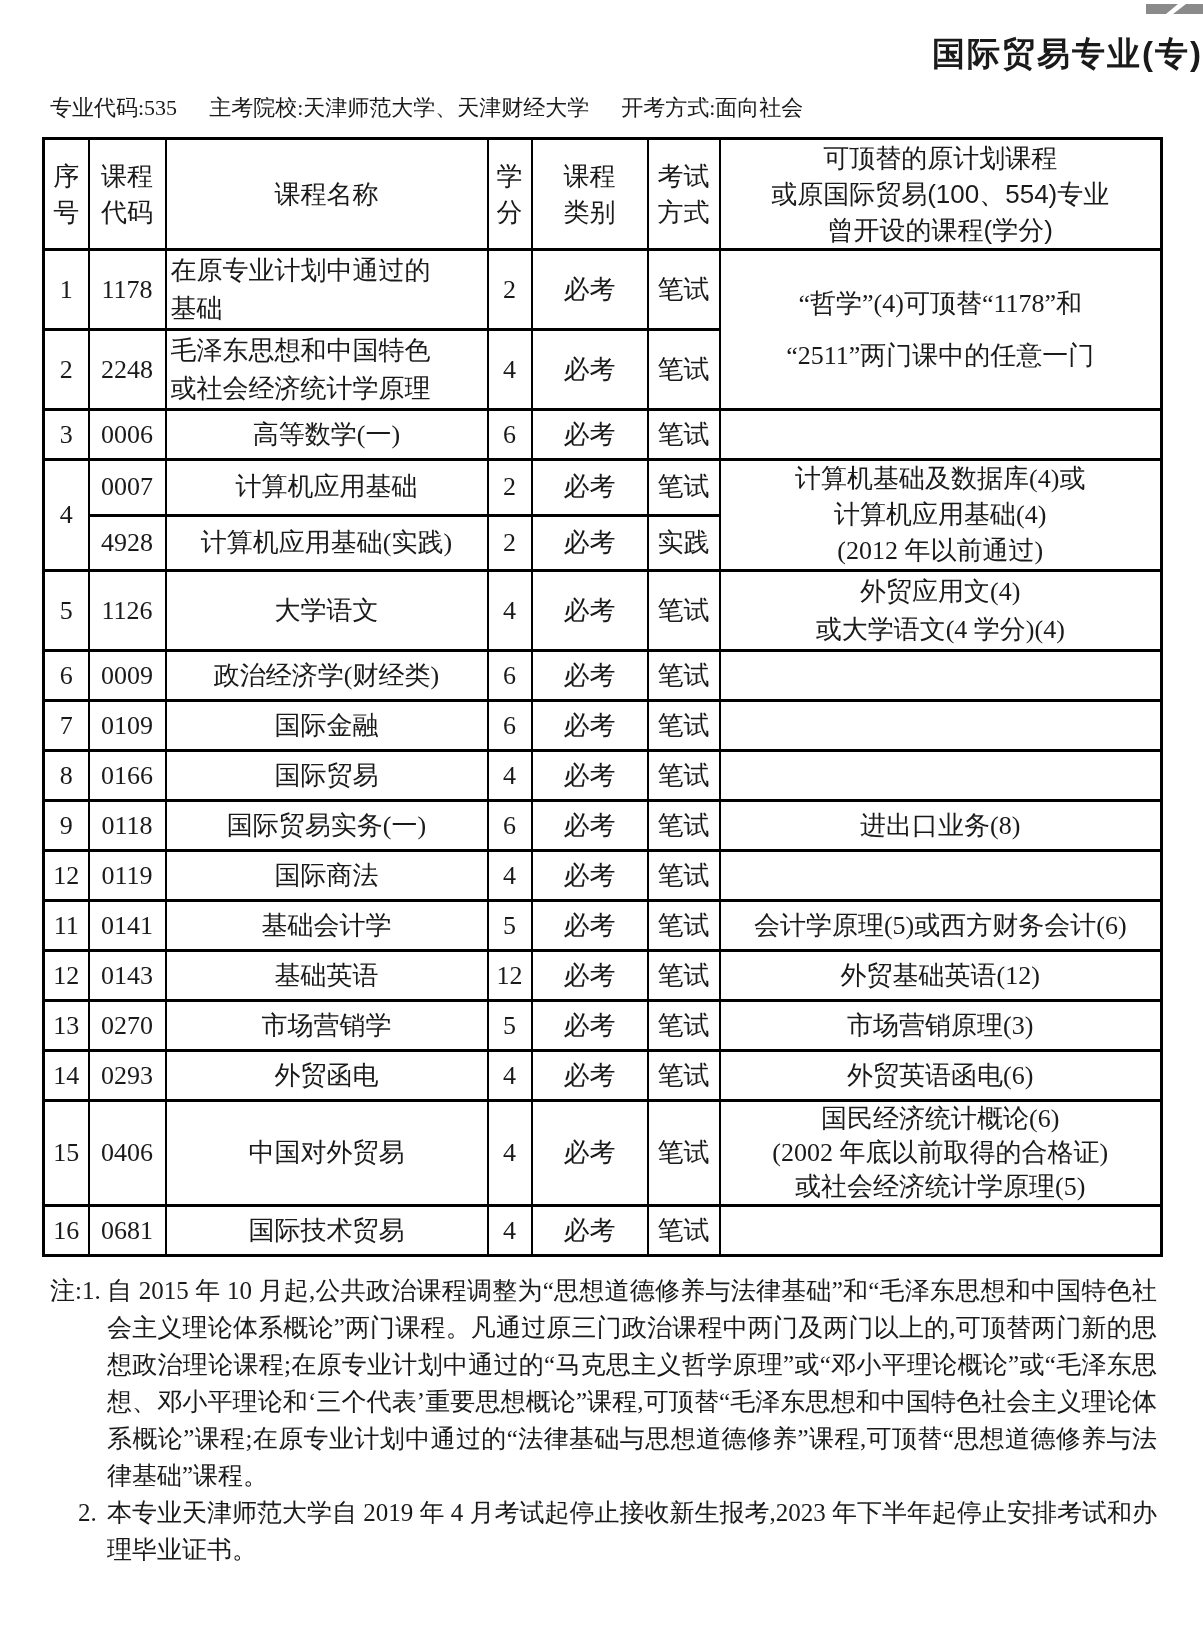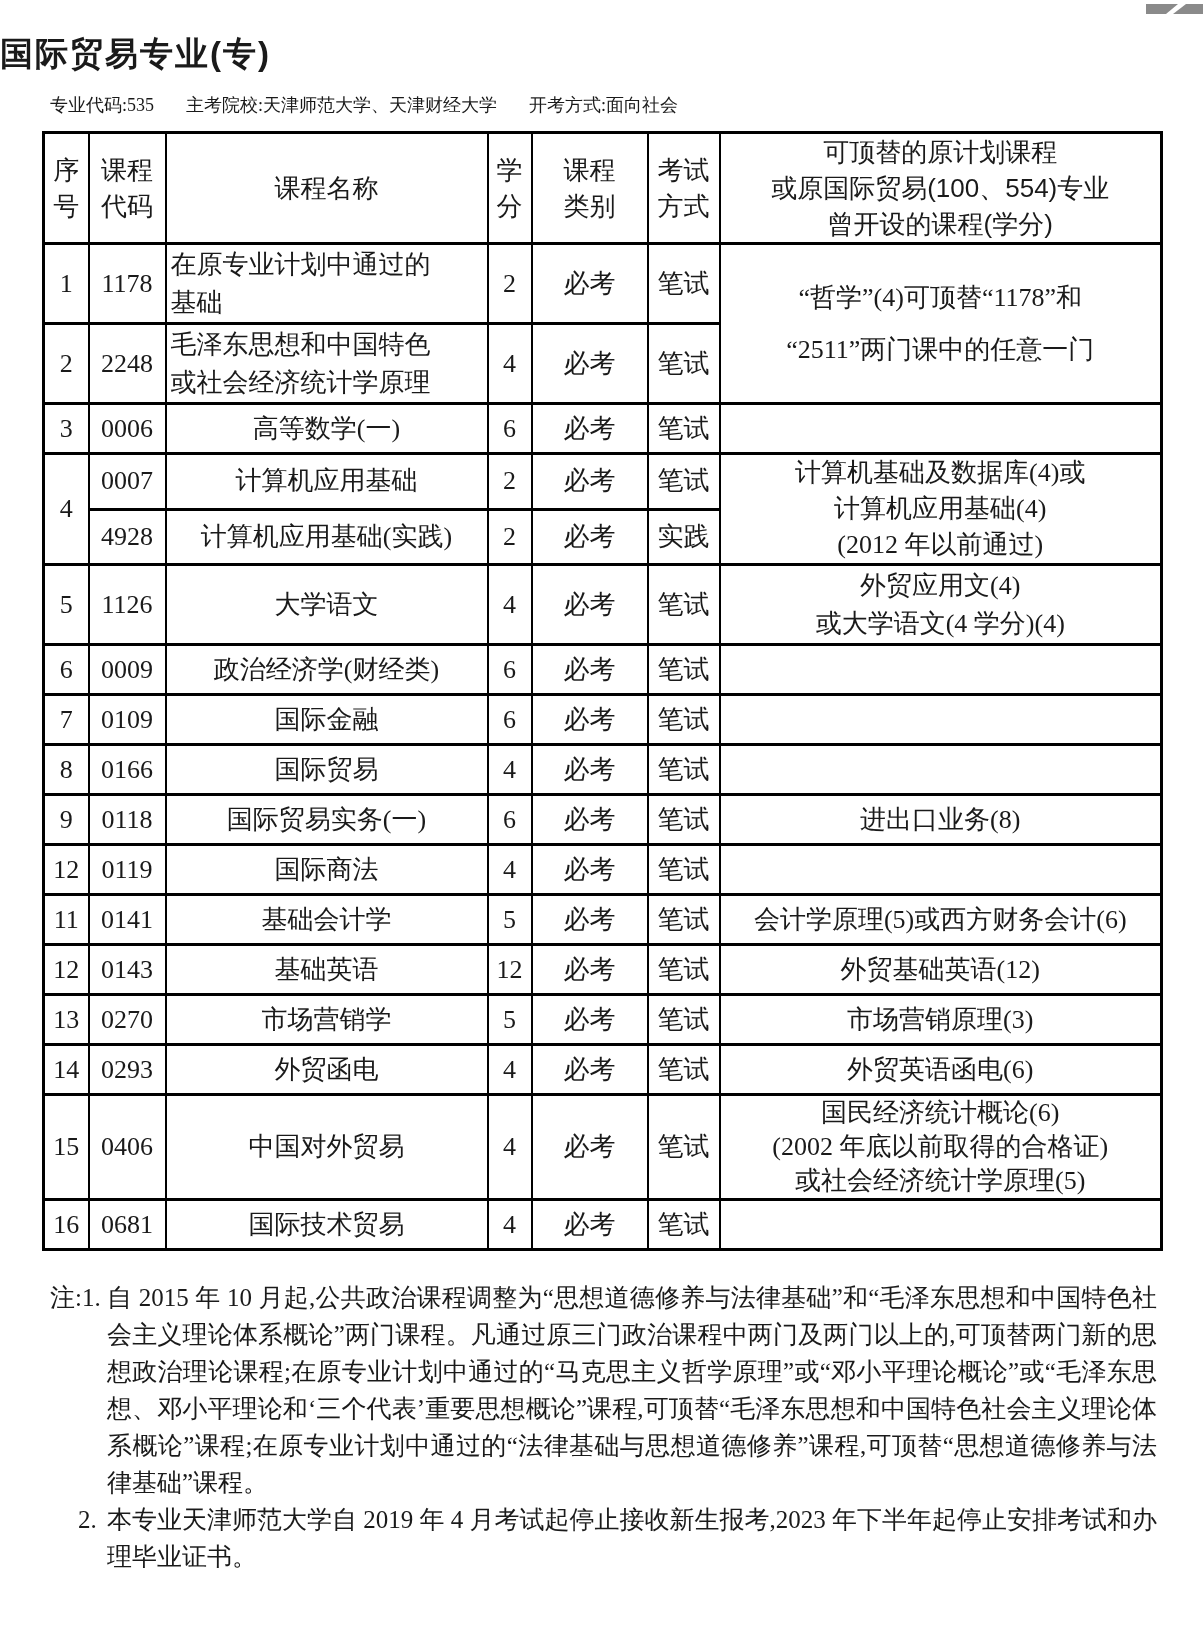--- a/index.html
+++ b/index.html
@@ -3,25 +3,25 @@
 <meta charset="utf-8">
 <style>
   html,body{margin:0;padding:0;}
   body{
     width:1203px;height:1641px;position:relative;overflow:hidden;
     background:#ffffff;color:#1a1a1a;
     font-family:"Liberation Serif", serif;
   }
   .corner{position:absolute;top:0;right:0;width:57px;height:10px;}
   .page-title{
-    padding-top:32px;text-align:left;
+    padding-top:32px;text-align:right;
     font-family:"Liberation Sans", sans-serif;font-weight:bold;
     font-size:33px;letter-spacing:2px;
   }
-  .meta{font-size:18px;margin:16px 13px 0 50px;white-space:nowrap;}
+  .meta{font-size:22px;margin:16px 13px 0 50px;white-space:nowrap;}
   .meta span{margin-right:32px;}
   table.course{
     border-collapse:collapse;table-layout:fixed;
     width:1118px;margin:14px 0 0 42px;
     border:3px solid #000;
   }
   table.course td, table.course th{
     border:2px solid #000;border-top-width:3px;border-bottom-width:3px;
     text-align:center;vertical-align:middle;
     font-size:26px;line-height:34px;padding:0 4px;
@@ -34,21 +34,21 @@
   tr.r2l{height:80px;}
   tr.r15{height:104px;}
   .name-left{text-align:left;padding-left:12px;}
   .name-lines div{line-height:38px;text-align:left;}
   .repl-m12{text-align:left;padding-left:22px;}
   .repl-m12 div{line-height:52px;}
   .repl-l3 div{line-height:36px;}
   .repl-l2 div{line-height:38px;}
   .repl-r15 div{line-height:34px;}
   .notes{
-    margin-top:28px;padding-left:107px;padding-right:46px;
+    margin-top:15px;padding-left:107px;padding-right:46px;
     font-size:25px;line-height:37px;text-align:justify;
   }
   .note{position:relative;}
   .note .lbl{position:absolute;top:0;}
   .note.n1 .lbl{left:-57px;}
   .note.n2 .lbl{left:-29px;}
 </style>
 </head>
 <body>
 

